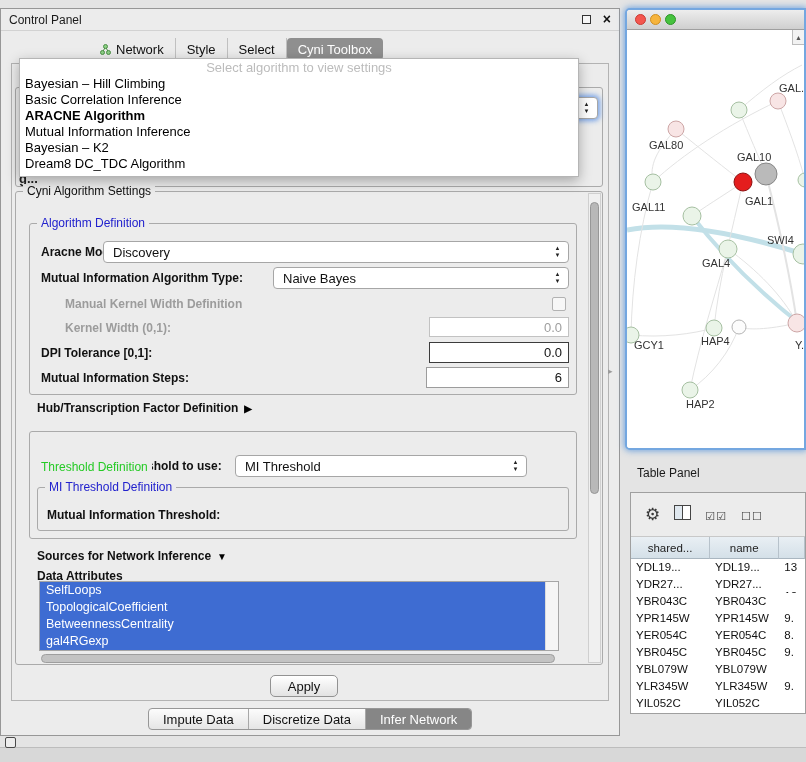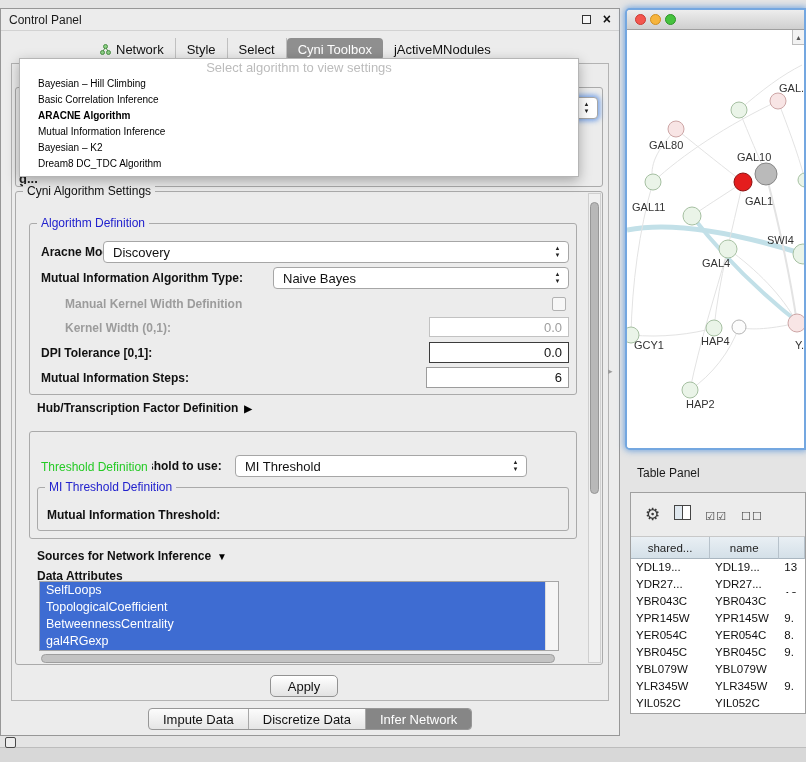--- a/index.html
+++ b/index.html
@@ -64,21 +64,21 @@
   .apply { position:absolute; left:269px; top:666px; width:68px; height:22px; border:1px solid #929292; border-radius:5px; background:linear-gradient(#ffffff,#e2e2e2); font-size:13px; color:#111; display:flex; align-items:center; justify-content:center; }
 
   .btabs { position:absolute; left:147px; top:699px; height:22px; display:flex; border:1px solid #979797; border-radius:4px; overflow:hidden; background:linear-gradient(#fcfcfc,#e5e5e5); font-size:13px; }
   .btab { padding:0 14px; display:flex; align-items:center; border-right:1px solid #a8a8a8; color:#111; }
   .btab:last-child { border-right:none; }
   .btab.active { background:#868686; color:#fff; }
 
   
   .popup { position:absolute; left:18px; top:49px; width:560px; background:#fff; border:1px solid #b5b5b5; box-shadow:0 4px 12px rgba(0,0,0,.3); z-index:60; padding-bottom:4px; }
   .dd-ph { height:17px; line-height:17px; text-align:center; color:#bcbcbc; font-size:13px; }
-  .dd-item { height:16px; line-height:16px; padding-left:18px; font-size:10px; color:#000; white-space:nowrap; }
+  .dd-item { height:16px; line-height:16px; padding-left:5px; font-size:13px; color:#000; white-space:nowrap; }
   .dd-sel { font-weight:bold; }
 
   
   .net-win { position:absolute; left:625px; top:8px; width:181px; height:442px; background:#fff; border:2px solid #74a7e0; border-radius:5px 0 0 5px; box-shadow:0 0 6px 1px rgba(90,150,220,.8); overflow:hidden; }
   .net-title { height:20px; background:linear-gradient(#ededed,#cfcfcf); border-bottom:1px solid #9f9f9f; position:relative; }
   .light { position:absolute; top:4px; width:11px; height:11px; border-radius:50%; }
   .light.red    { left:8px;  background:#f4564e; border:1px solid #c93b34; }
   .light.yellow { left:23px; background:#f6b43c; border:1px solid #cf8f22; }
   .light.green  { left:38px; background:#46c23e; border:1px solid #2d9428; }
   .net-body { position:relative; height:418px; background:#fff; }
@@ -127,23 +127,20 @@
           <span>Network</span>
         </div>
         <div class="tab">
           <span>Style</span>
         </div>
         <div class="tab">
           <span>Select</span>
         </div>
         <div class="tab active">
           <span>Cyni Toolbox</span>
-        </div>
-        <div class="tab">
-          <span>jActiveMNodules</span>
         </div>
       </div>
 
     <div class="content-panel"></div>
 
     <div class="group frag-group"></div>
     <div class="combo frag-combo">
       <span class="combo-btn">
           <i>▲</i>
           <i>▼</i>

